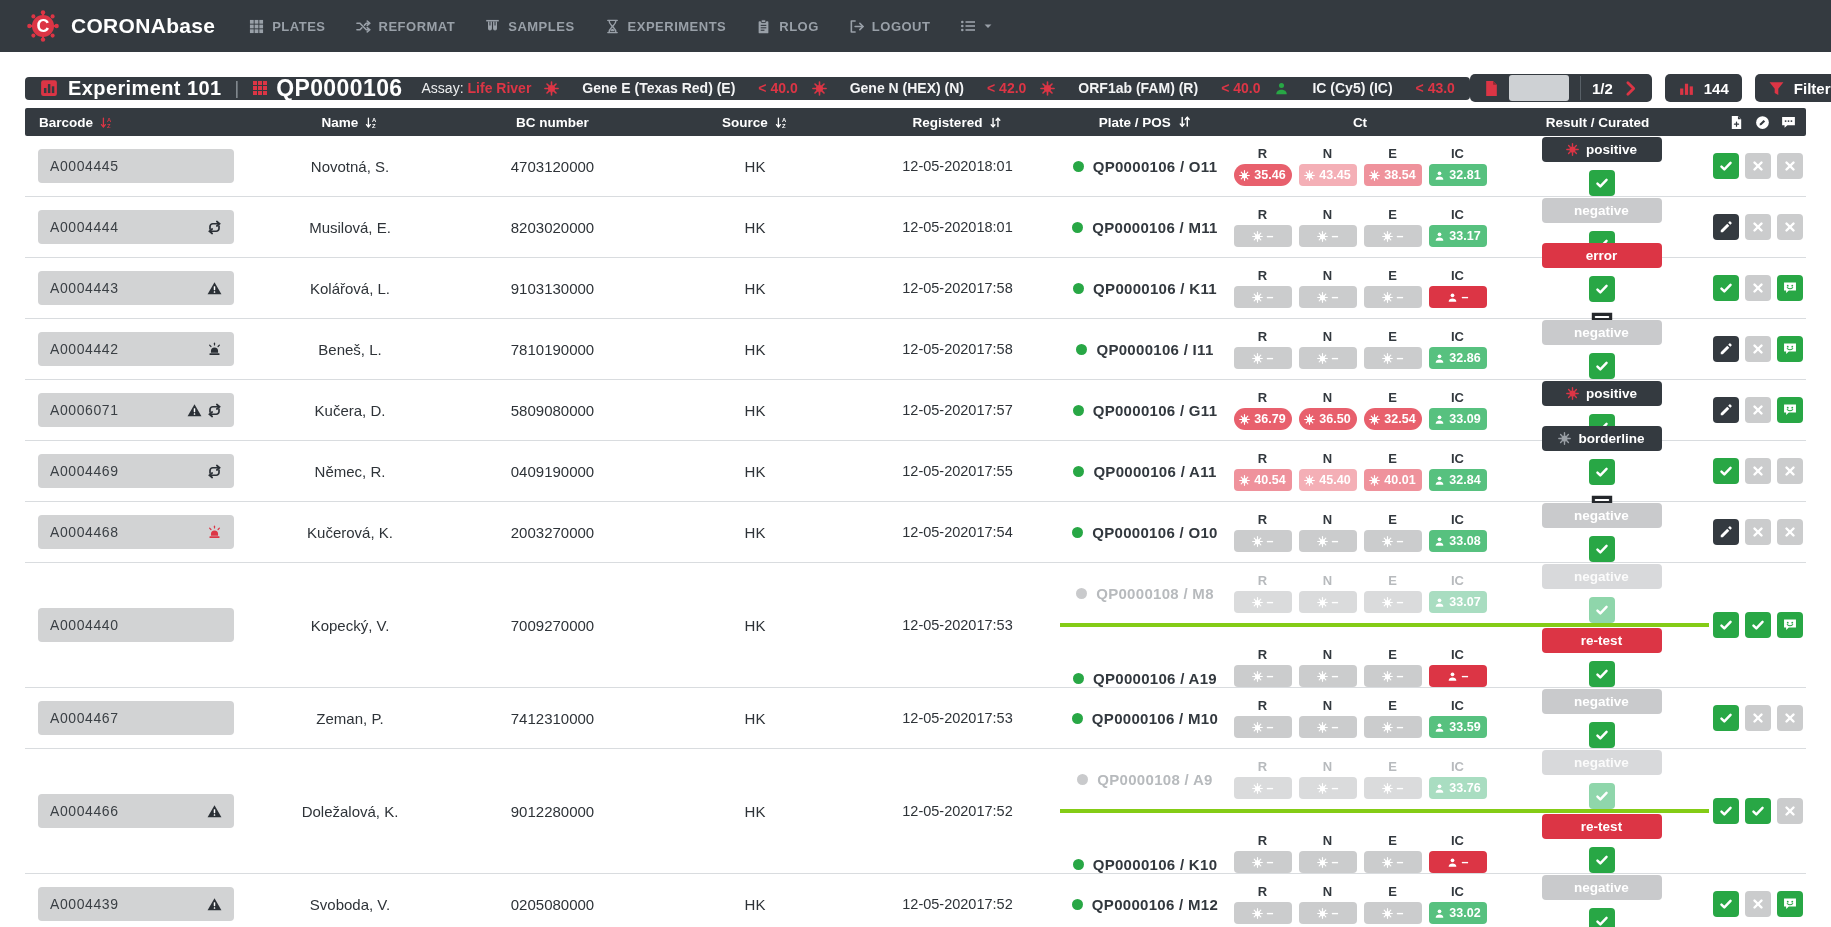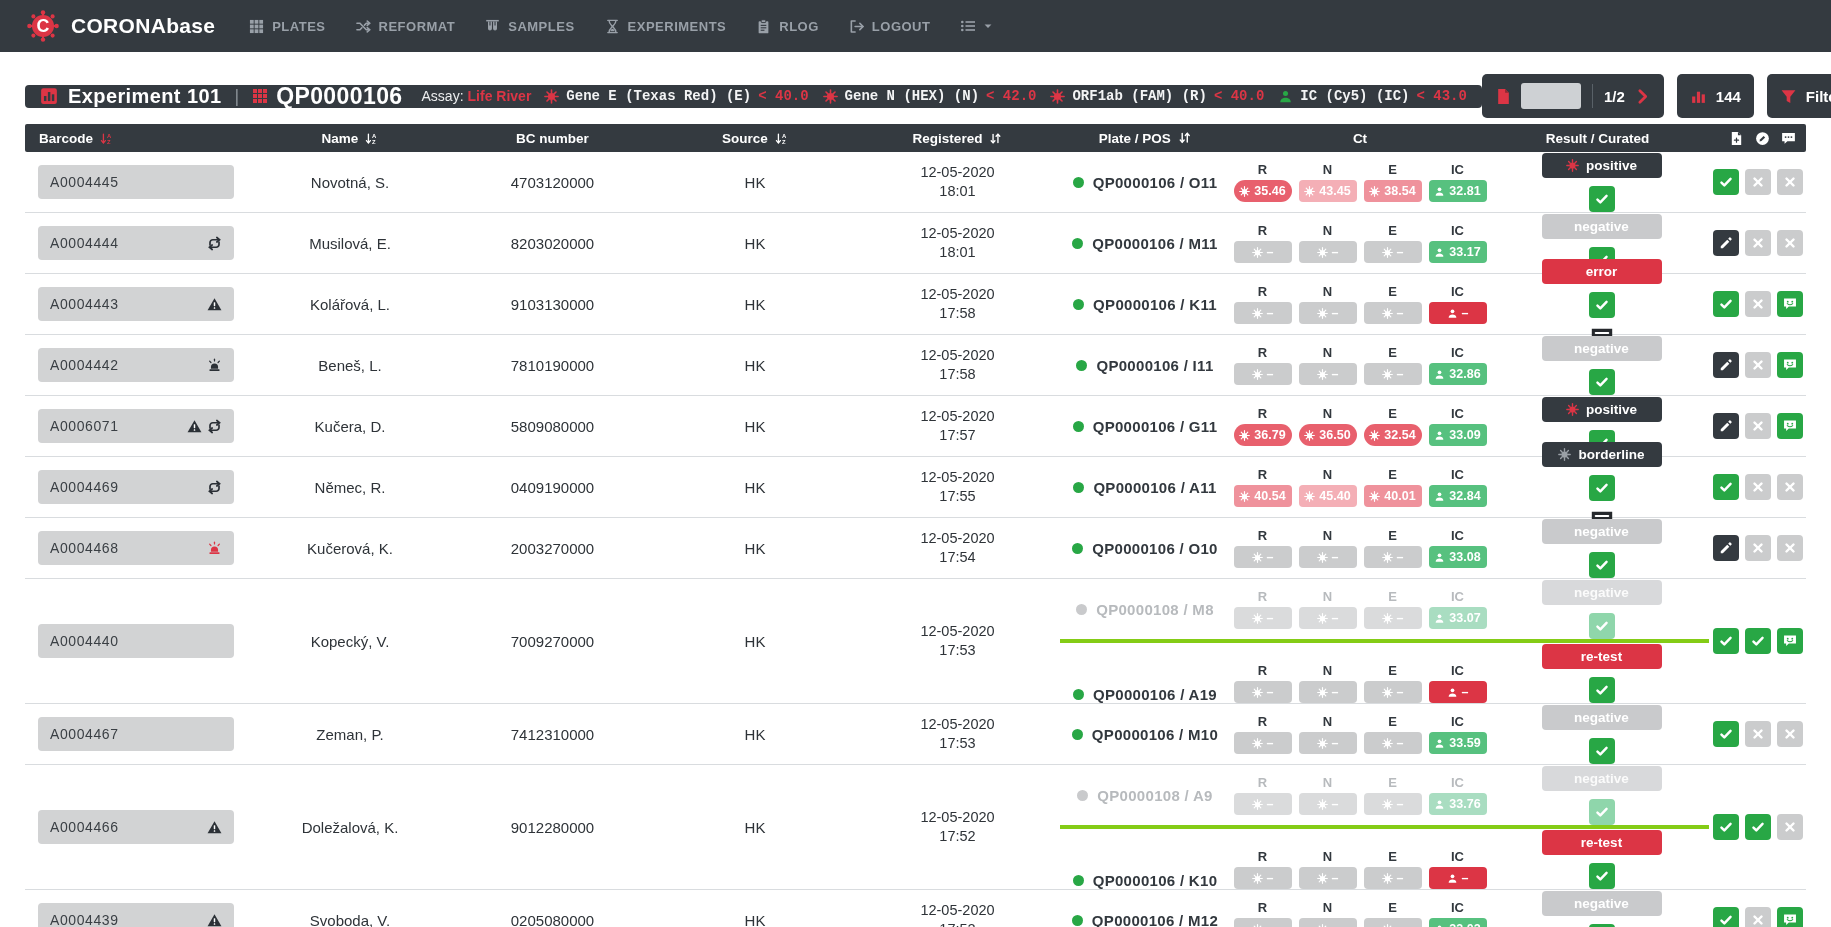--- a/index.html
+++ b/index.html
@@ -22,27 +22,27 @@
   .page{padding:22px 25px 0;}
   .header-row{display:flex;align-items:center;justify-content:space-between;}
   .exp-bar{height:23px;background:#343a40;border-radius:4px;display:flex;align-items:center;gap:13px;padding:0 15px;color:#fff;flex:0 0 auto;}
   .exp-title{display:flex;align-items:center;gap:10px;font-size:20px;letter-spacing:.4px;font-weight:600;}
   .exp-title .icn{font-size:18px;color:#dc3545;}
   .exp-divider{color:#8a9097;font-size:18px;font-weight:400;}
   .exp-plate{display:flex;align-items:center;gap:8px;font-size:23px;font-weight:600;letter-spacing:.4px;}
   .exp-plate .icn{font-size:16px;color:#dc3545;}
   .assay{font-size:14px;color:#eceeef;margin-left:6px;}
   .assay .val{color:#dc3545;font-weight:bold;margin-left:4px;}
-  .gene{display:flex;align-items:center;gap:7px;font-size:14px;color:#f3f4f5;font-weight:600;font-family:Liberation Mono, monospace;}
+  .gene{display:flex;align-items:center;gap:23px;font-size:14px;color:#f3f4f5;font-weight:600;}
   .gene .icn{font-size:15px;}
   .gene .icn.virus{color:#dc3545;}
   .gene .icn.person{color:#28a745;}
   .gene .limit{color:#dc3545;font-weight:bold;}
   .controls{display:flex;align-items:center;gap:13px;}
-  .ctrl{height:44px;background:#343a40;border-radius:5px;display:flex;align-items:center;gap:9px;padding:0 13px;color:#fff;font-size:15px;font-weight:bold;cursor:pointer;}
+  .ctrl{height:28px;background:#343a40;border-radius:5px;display:flex;align-items:center;gap:9px;padding:0 13px;color:#fff;font-size:15px;font-weight:bold;cursor:pointer;}
   .ctrl .icn{font-size:17px;color:#dc3545;}
   .pg-input{width:56px;height:24px;background:#ced1d4;border:none;border-radius:3px;}
   .pg-sep{width:1px;height:24px;background:#596168;margin:0 2px;}
   .split{display:flex;gap:3px;}
   .ctrl-caret{padding:0 12px;}
   .ctrl-caret .icn,.ctrl .caret{color:#fff;font-size:11px;}
 
   
   .grid-cols{display:grid;grid-template-columns:225px 200px 205px 200px 205px 1fr 100px;}
   .thead{height:28px;background:#343a40;border-radius:2px;align-items:center;color:#fff;font-size:13.5px;font-weight:600;margin-top:6px;}
@@ -54,21 +54,21 @@
   .th-entries .seg{display:flex;align-items:center;justify-content:center;gap:7px;}
   .th-icons{display:flex;gap:11px;justify-content:flex-end;padding-right:10px;}
   .th-icons .icn{font-size:15px;}
 
   .row{align-items:center;border-bottom:1px solid #d9dcdf;}
   .cell{display:flex;align-items:center;justify-content:center;font-size:15px;color:#2e3338;}
   .cell-barcode{justify-content:flex-start;padding-left:13px;}
   .bc-pill{background:#d2d3d4;border-radius:4px;height:34px;width:172px;display:flex;align-items:center;justify-content:space-between;padding:0 12px;font-size:14px;letter-spacing:.6px;color:#3a3f44;cursor:pointer;}
   .bc-badges{display:flex;gap:5px;align-items:center;color:#2b3036;font-size:15px;}
   .bc-badges .icn.red{color:#dc3545;}
-  .cell-reg{flex-direction:column;line-height:1.3;font-size:14.5px;}
+  .cell-reg{flex-direction:row;line-height:1.3;font-size:14.5px;}
   .entries{display:flex;flex-direction:column;justify-content:center;}
   .entry{display:flex;align-items:center;height:60px;}
   .entry + .entry{border-top:4px solid #84cc16;align-items:flex-end;}
   .plate{width:170px;display:flex;align-items:center;justify-content:center;gap:9px;font-size:15px;font-weight:600;color:#32383e;letter-spacing:.3px;cursor:pointer;}
   .dot{width:11px;height:11px;border-radius:50%;background:#28a745;flex:0 0 auto;}
   .entry.muted .plate{color:#b7babd;}
   .entry.muted .dot{background:#c9cacc;}
   .ct{width:260px;display:flex;justify-content:center;gap:7px;}
   .ct-col{display:flex;flex-direction:column;align-items:center;gap:3px;}
   .ct-ch{font-size:13px;font-weight:bold;color:#32383e;}

